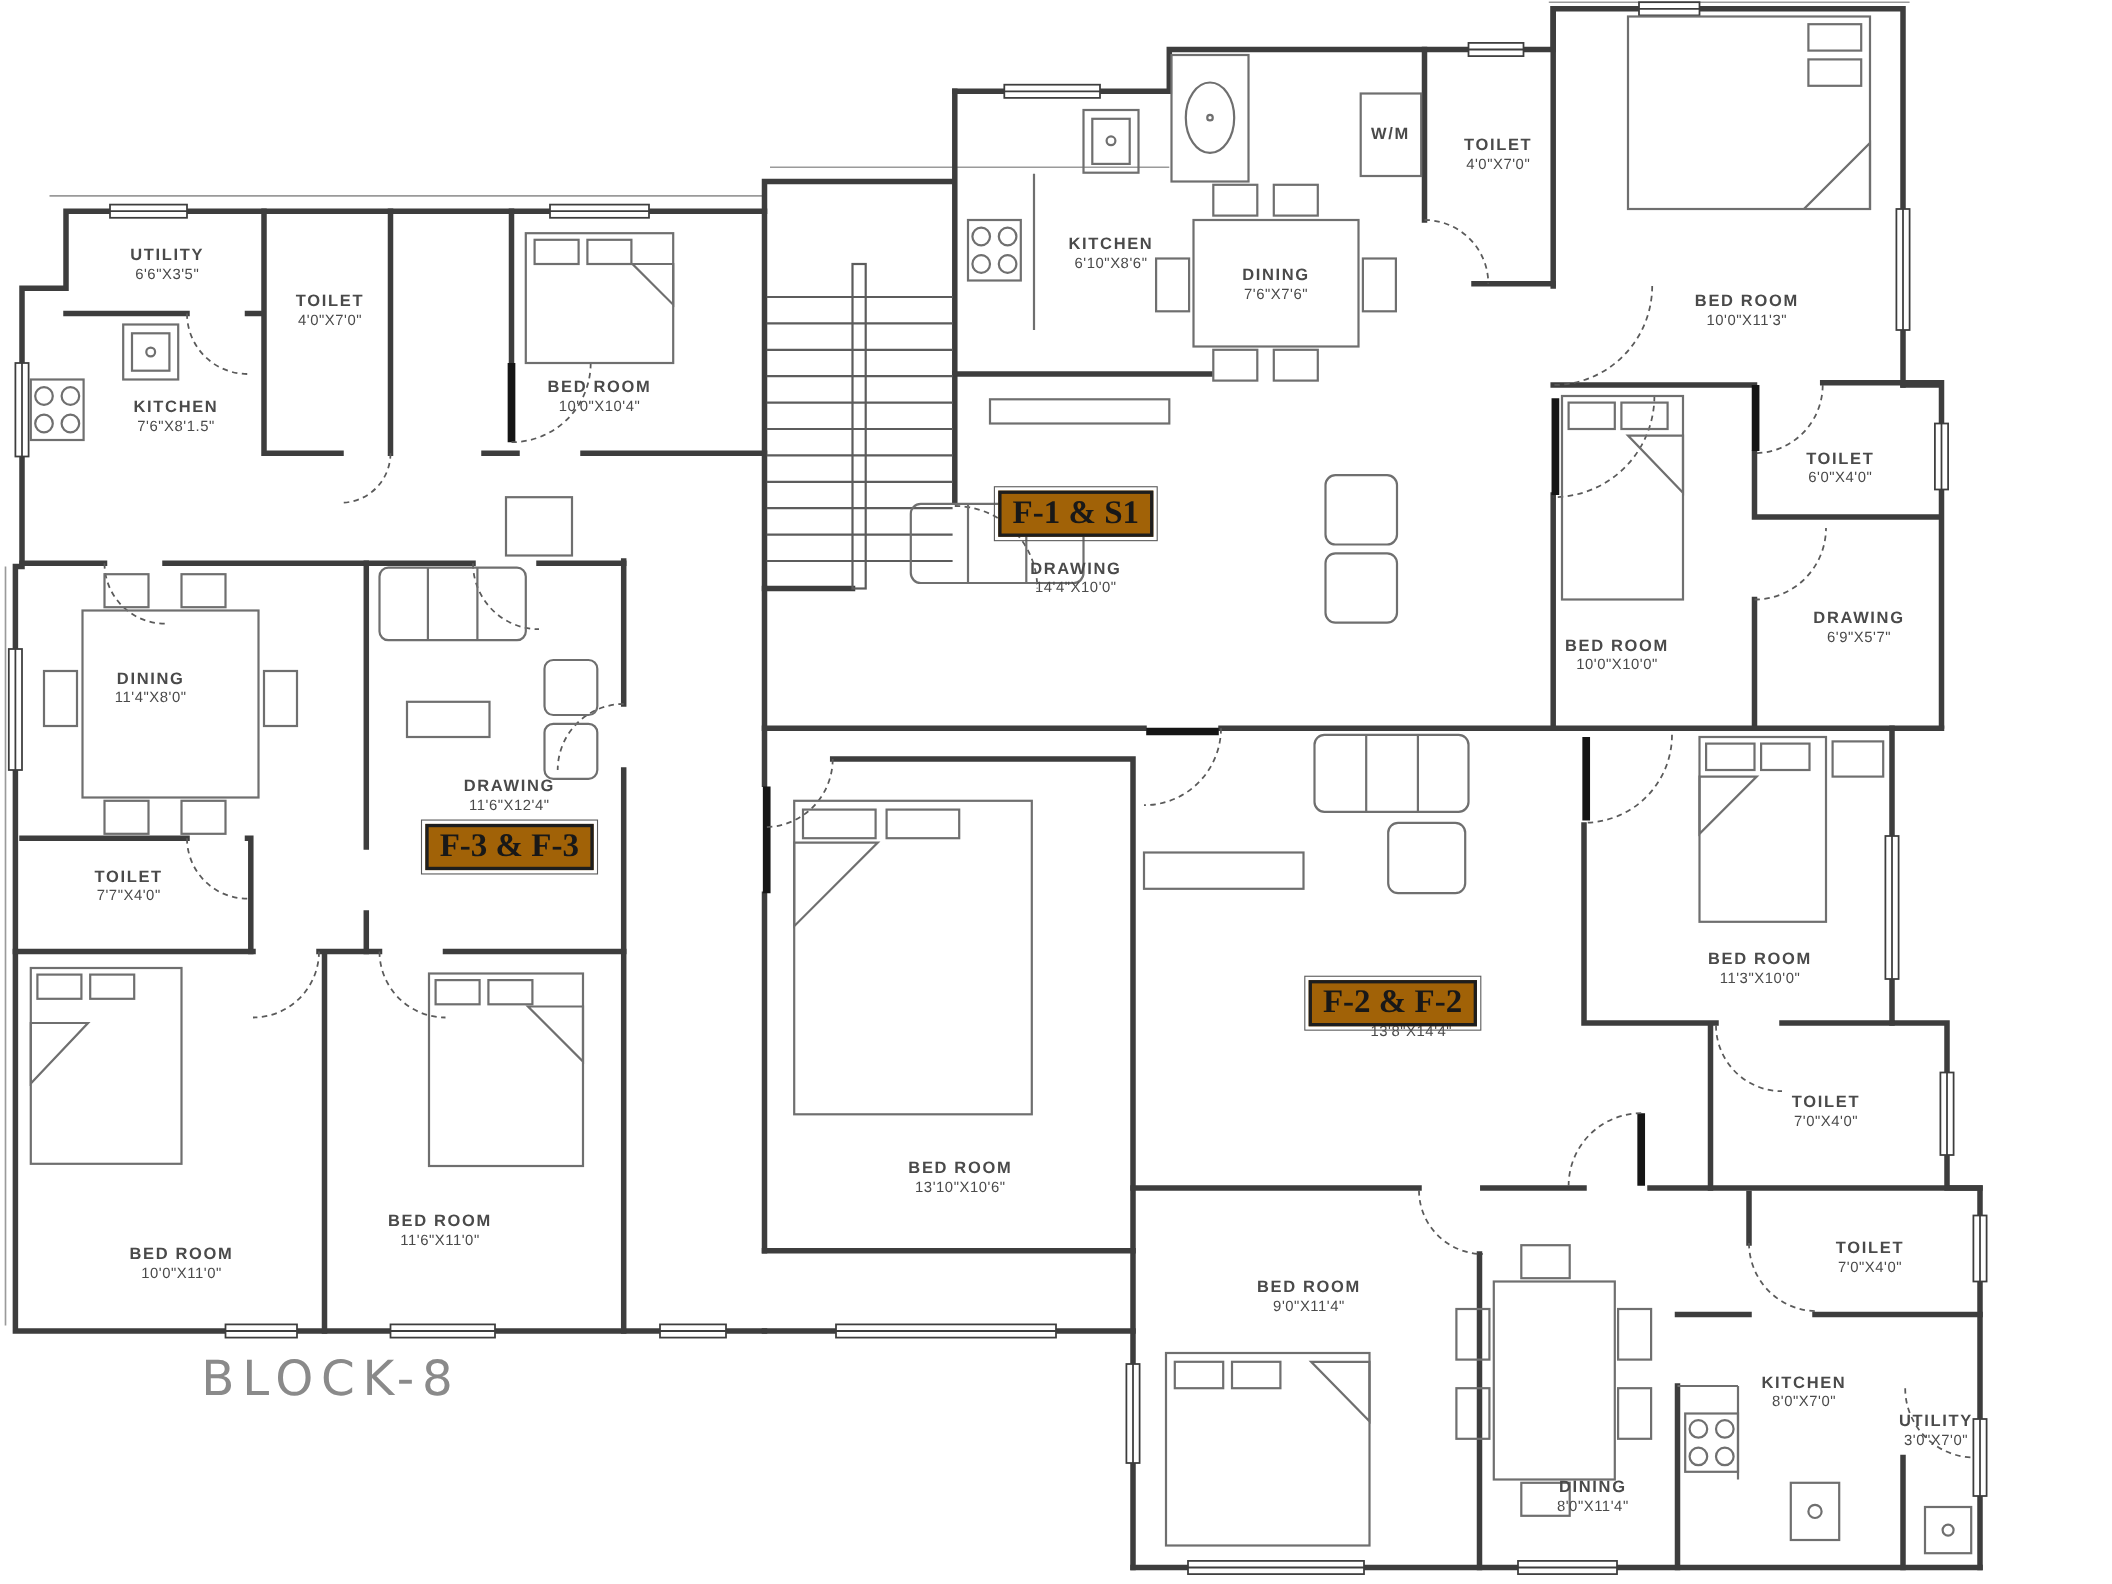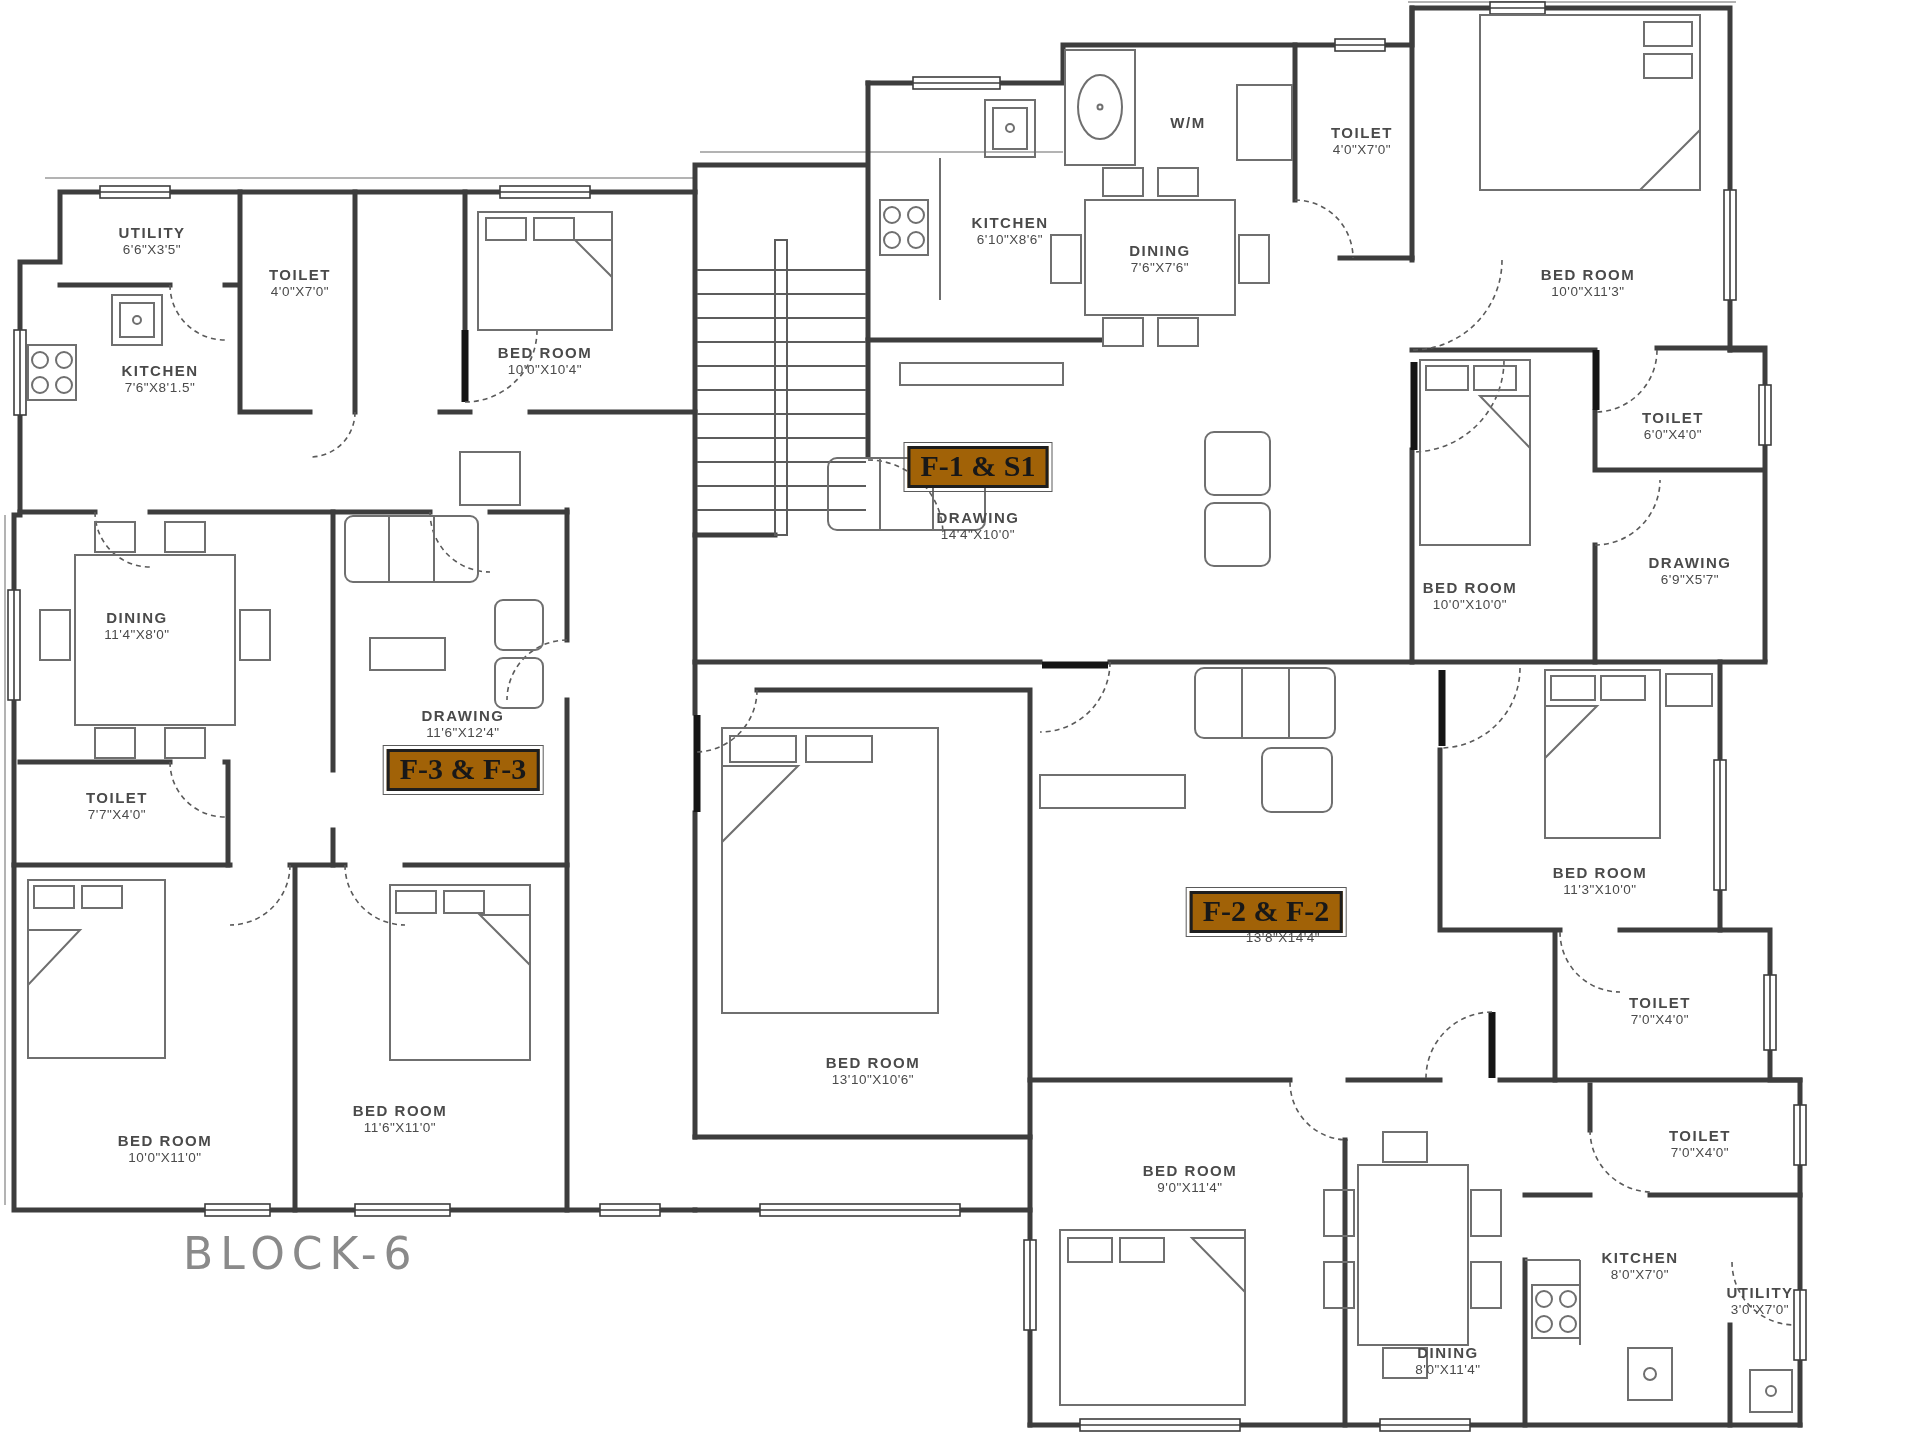--- a/index.html
+++ b/index.html
@@ -384,21 +384,21 @@
       <span class="rd">11'6"X11'0"</span>
     </div>
   <div class="rl" style="left:1010px;top:230px">
       <span class="rn">KITCHEN</span>
       <span class="rd">6'10"X8'6"</span>
     </div>
   <div class="rl" style="left:1160px;top:258px">
       <span class="rn">DINING</span>
       <span class="rd">7'6"X7'6"</span>
     </div>
-  <div class="rl" style="left:1188px;top:122px">
+  <div class="rl" style="left:1264px;top:122px">
       <span class="rn">W/M</span>
     </div>
   <div class="rl" style="left:1362px;top:140px">
       <span class="rn">TOILET</span>
       <span class="rd">4'0"X7'0"</span>
     </div>
   <div class="rl" style="left:1588px;top:282px">
       <span class="rn">BED ROOM</span>
       <span class="rd">10'0"X11'3"</span>
     </div>
@@ -452,15 +452,15 @@
     </div>
   <div class="rl" style="left:1760px;top:1300px">
       <span class="rn">UTILITY</span>
       <span class="rd">3'0"X7'0"</span>
     </div>
 
   <div class="unit-box" style="left:978px;top:467px">F-1 &amp; S1</div>
   <div class="unit-box" style="left:1266px;top:912px">F-2 &amp; F-2</div>
   <div class="unit-box" style="left:463px;top:770px">F-3 &amp; F-3</div>
 
-  <div class="block-title" style="left:183px;top:1228px">BLOCK-6</div>
+  <div class="block-title" style="left:183px;top:1228px">BLOCK-8</div>
 
 </div>
 
 </body></html>

